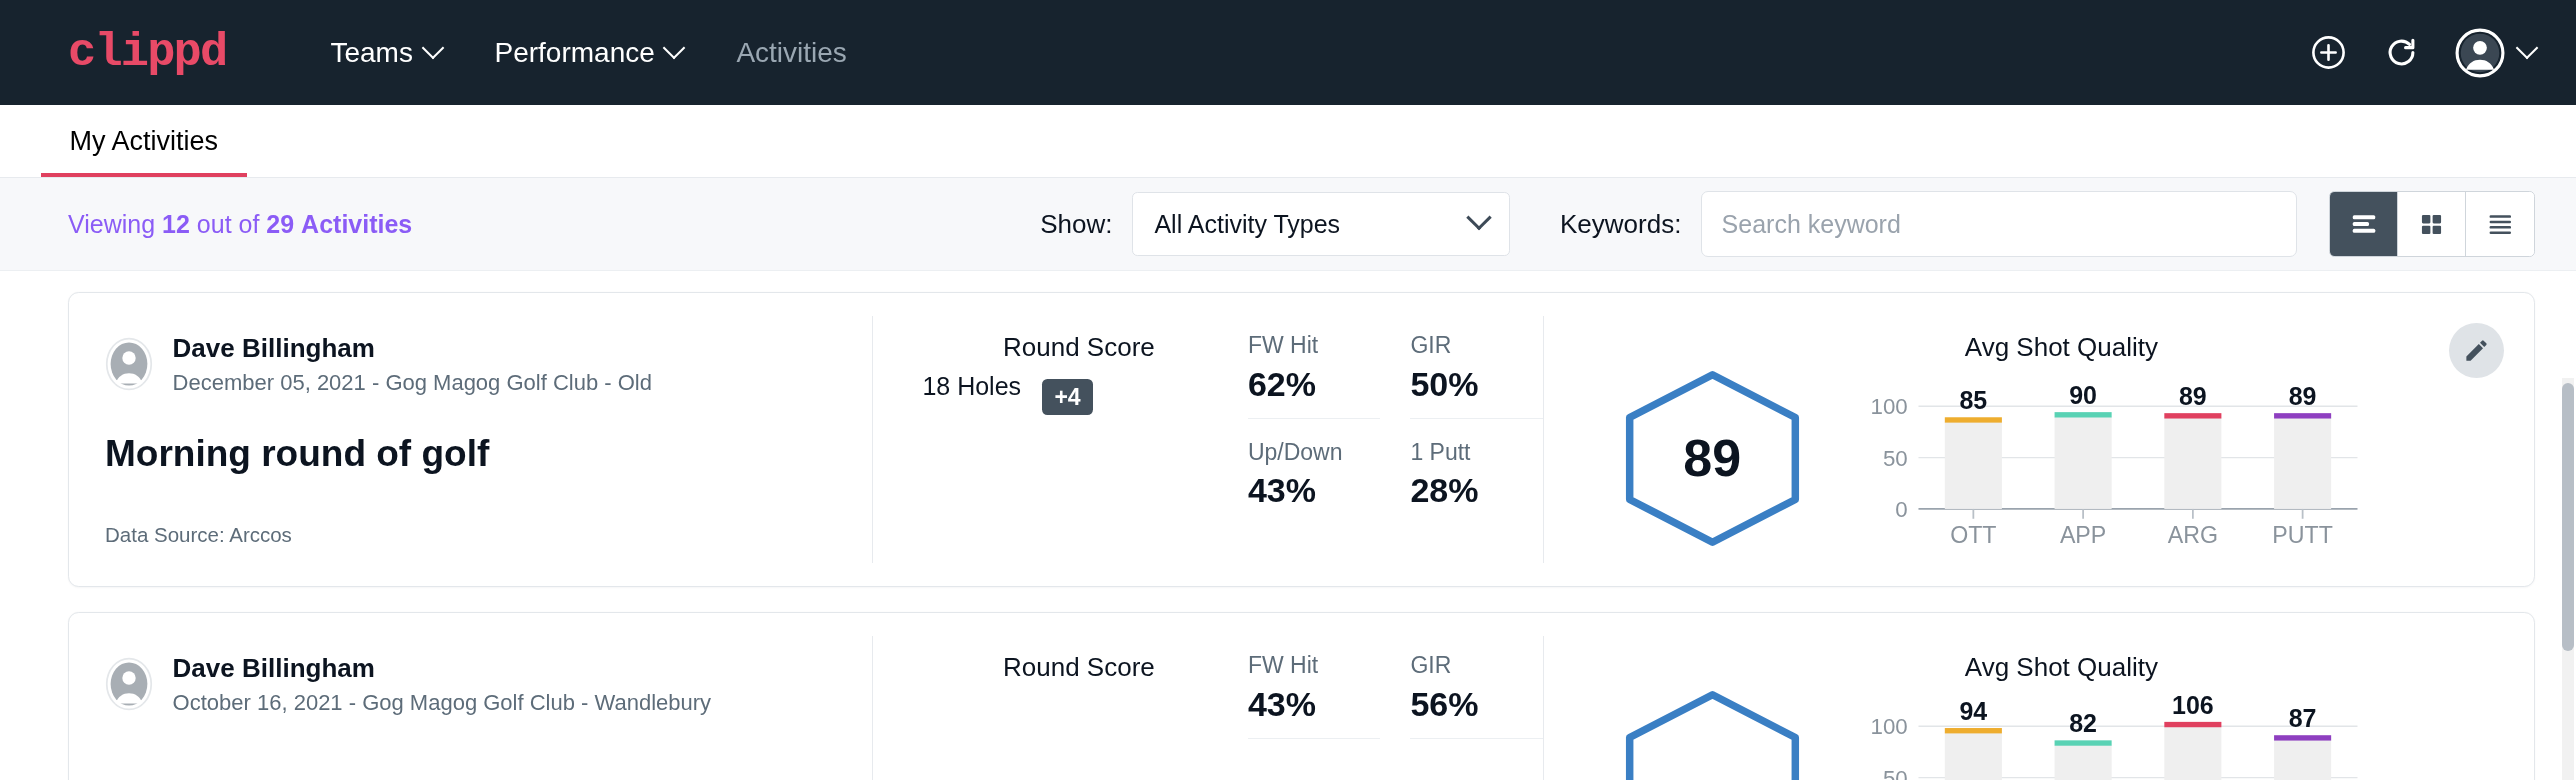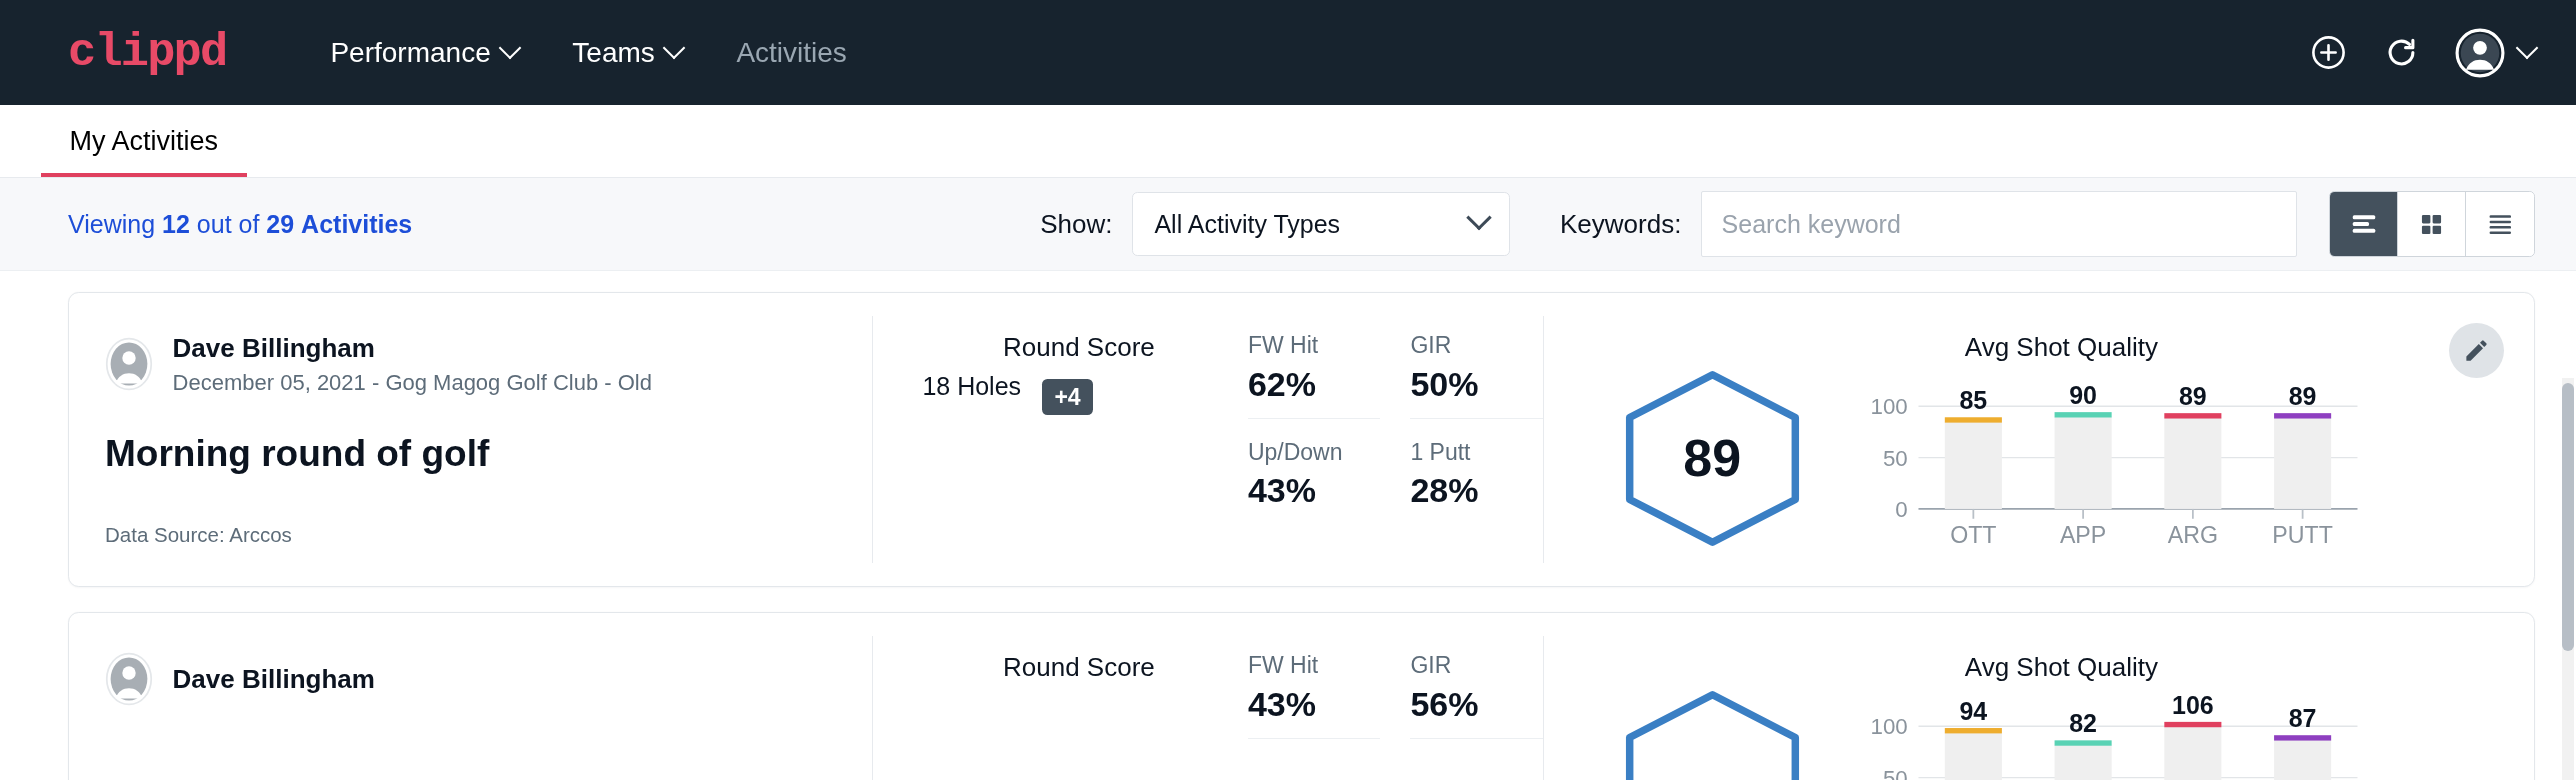--- a/index.html
+++ b/index.html
@@ -71,21 +71,21 @@
   .tab.active { border-bottom-color: #e0405f; }
 
   
   .filterbar {
     height: 93px;
     background: #f7f8fa;
     display: flex; align-items: center;
     padding: 0 41px 0 68px;
     border-bottom: 0.9px solid #eceff2;
   }
-  .viewing { font-size: 25px; color: #1d4ed8; }
+  .viewing { font-size: 25px; color: #8b5cf6; }
   .viewing b { font-weight: 700; }
   .filter-right { margin-left: auto; display: flex; align-items: center; gap: 0; }
   .lbl { font-size: 26px; color: #0c1420; margin-right: 19.6px; }
   .select {
     width: 378px; height: 64px;
     background: #ffffff;
     border: 0.9px solid #dfe3e8;
     border-radius: 5.4px;
     display: flex; align-items: center;
     padding: 0 21.4px;
@@ -97,21 +97,21 @@
     margin-left: auto;
     width: 18px; height: 18px;
     border-right: 3.6px solid #3d4a57;
     border-bottom: 3.6px solid #3d4a57;
     transform: rotate(45deg) translate(-4.5px,-4.5px);
   }
   .search {
     width: 596px; height: 66px;
     background: #ffffff;
     border: 0.9px solid #dfe3e8;
-    border-radius: 2px;
+    border-radius: 7px;
     padding: 0 19.6px;
     font-size: 25px;
     color: #0c1420;
     font-family: "Liberation Sans", sans-serif;
     margin-right: 32px;
   }
   .search::placeholder { color: #9aa3ad; }
   .viewtoggle {
     display: flex;
     border: 0.9px solid #cfd5db;
@@ -220,25 +220,25 @@
   }
 </style>
 </head>
 <body>
 
 <div class="navbar">
   <div class="logo">clippd</div>
 
   <div class="nav-links">
     <div class="nav-link">
+      <span>Teams</span>
+      <span class="chev"></span>
+    </div>
+    <div class="nav-link">
       <span>Performance</span>
-      <span class="chev"></span>
-    </div>
-    <div class="nav-link">
-      <span>Teams</span>
       <span class="chev"></span>
     </div>
     <div class="nav-link dim">
       <span>Activities</span>
     </div>
   </div>
 
   <div class="nav-right">
     <div class="icon-btn">
       <svg width="39" height="39" viewBox="0 0 24 24" fill="none" stroke="#ffffff" stroke-width="1.6">
@@ -423,20 +423,21 @@
     <div class="col-meta">
       <div class="who">
         <svg width="48" height="54" viewBox="0 0 44 50">
           <ellipse cx="22" cy="25" rx="20.6" ry="23.6" fill="#ffffff" stroke="#e4e7ea" stroke-width="1.6"></ellipse>
           <ellipse cx="22" cy="25" rx="17" ry="20" fill="#a8aeb4"></ellipse>
           <circle cx="22" cy="19.5" r="6.2" fill="#ffffff"></circle>
           <path d="M9.5 43c2.4-6.6 7-9.4 12.5-9.4S32.1 36.4 34.5 43z" fill="#ffffff"></path>
         </svg>
         <div class="who-text">
           <div class="name">Dave Billingham</div>
+          <div class="sub">October 16, 2021 - Gog Magog Golf Club - Wandlebury</div>
         </div>
       </div>
     </div>
 
     <div class="vdiv"></div>
 
     <div class="col-score">
       <div class="sec-label">Round Score</div>
       <div class="scorebig">
         <span class="scorenum"></span>

